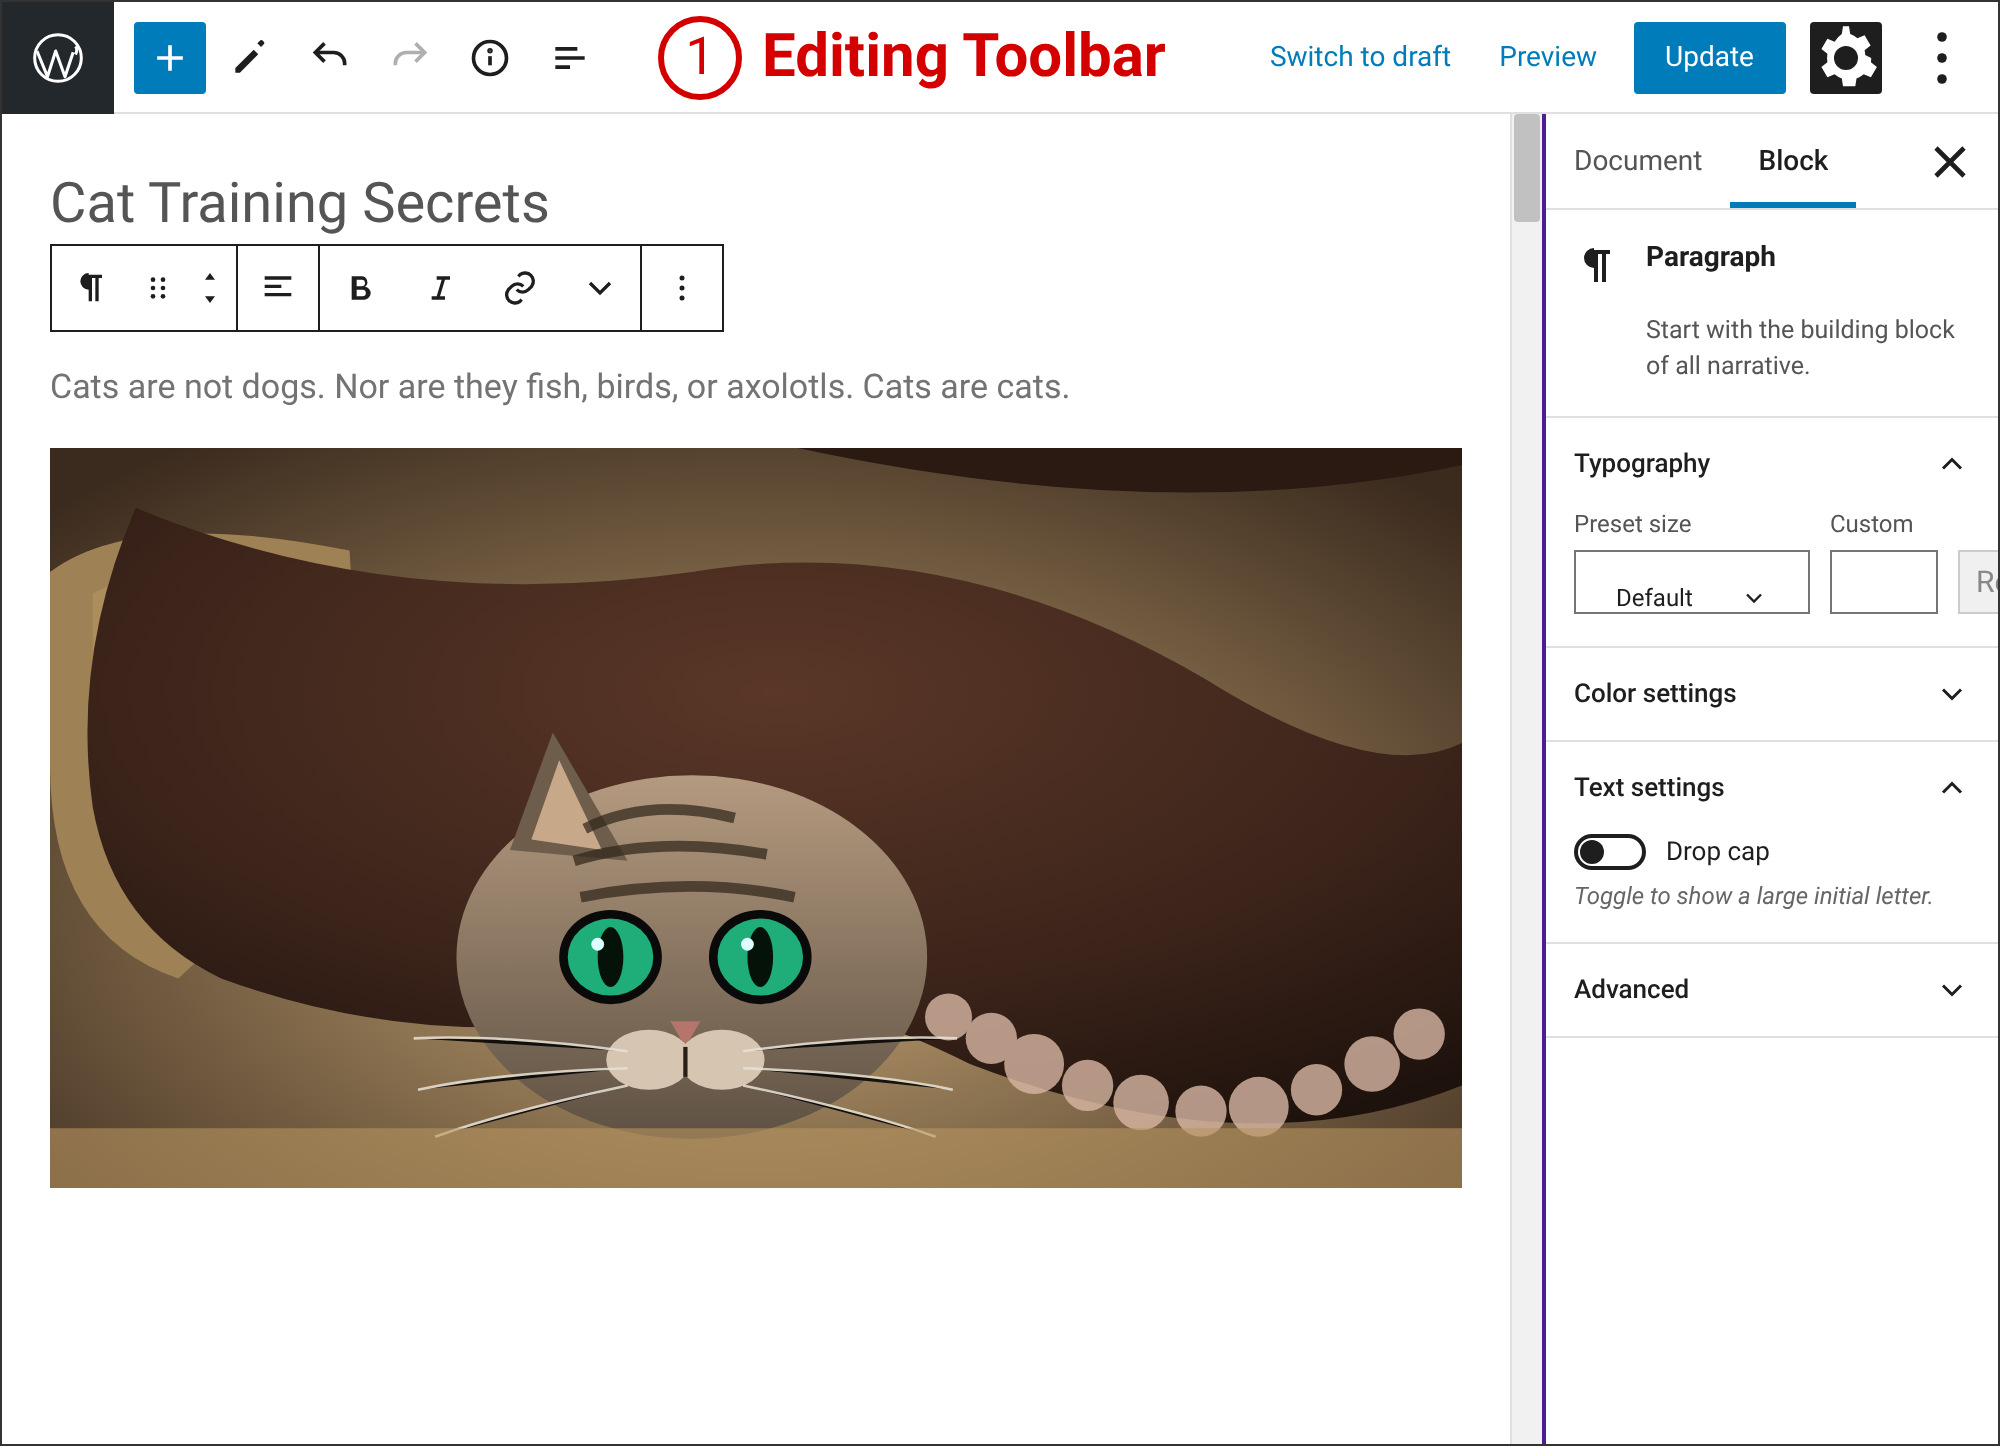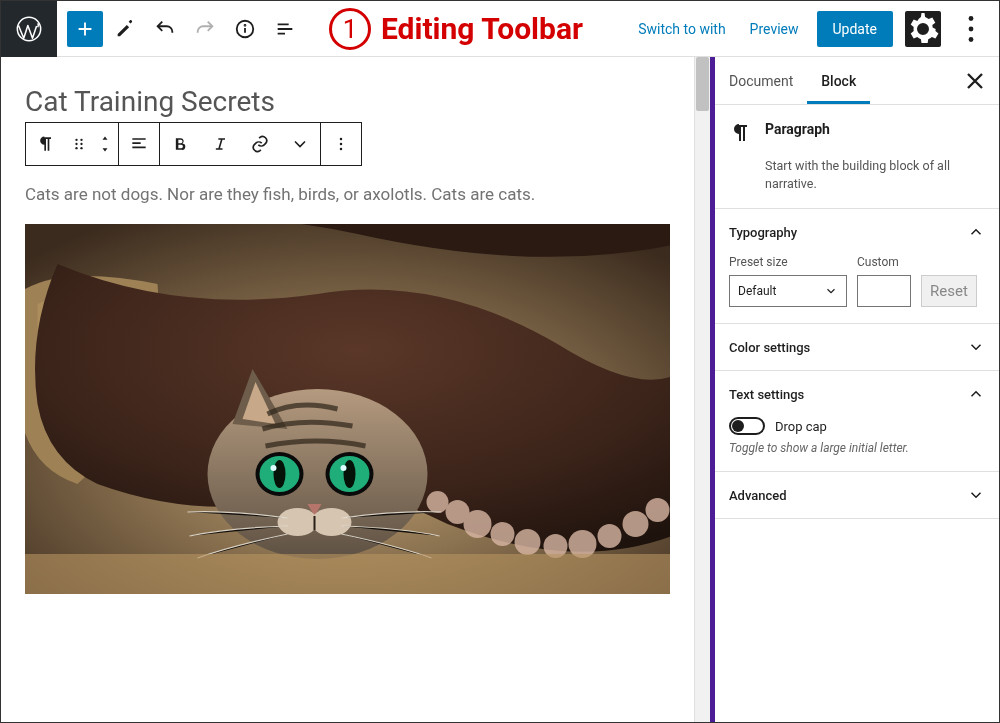--- a/index.html
+++ b/index.html
@@ -39,40 +39,40 @@
   .bt-group:last-child { border-right: none; }
   .bt-btn { width: 40px; height: 42px; background: none; border: none; display: flex; align-items: center; justify-content: center; cursor: pointer; }
   .bt-btn.narrow { width: 26px; }
   .bt-btn svg { width: 20px; height: 20px; }
   .content-text { font-size: 17px; color: #737373; margin-bottom: 20px; }
   .img-block { width: 100%; height: 370px; background: #6b5947; display: flex; align-items: center; justify-content: center; overflow: hidden; }
   .img-block svg { width: 100%; height: 100%; }
   .placeholder-line { margin-top: 28px; font-size: 17px; color: #888; }
 
   
-  .sidebar { width: 289px; border-left: 5px solid #4c1d95; display: flex; flex-direction: column; font-size: 13px; color: #1e1e1e; }
+  .sidebar { width: 228px; border-left: 2px solid #4c1d95; display: flex; flex-direction: column; font-size: 13px; color: #1e1e1e; }
   .tab-row { display: flex; align-items: center; border-bottom: 1px solid #e0e0e0; height: 48px; position: relative; }
   .tab { padding: 0 14px; height: 100%; display: flex; align-items: center; background: none; border: none; cursor: pointer; font-size: 14px; color: #555; }
   .tab.active { color: #1e1e1e; font-weight: 500; box-shadow: inset 0 -3px 0 #007cba; }
   .tab-close { margin-left: auto; margin-right: 10px; width: 28px; height: 28px; background: none; border: none; cursor: pointer; display: flex; align-items: center; justify-content: center; }
 
   .blk-header { display: flex; padding: 16px 14px; gap: 12px; border-bottom: 1px solid #e0e0e0; }
   .blk-icon { flex: 0 0 24px; }
   .blk-title { font-weight: 700; font-size: 14px; margin-bottom: 20px; }
   .blk-desc { font-size: 12.5px; color: #555; line-height: 1.4; }
 
   .panel { border-bottom: 1px solid #e0e0e0; }
   .panel-hdr { display: flex; align-items: center; justify-content: space-between; padding: 14px 14px; cursor: pointer; font-weight: 500; }
   .panel-hdr svg { width: 18px; height: 18px; }
   .panel-body { padding: 0 14px 16px 14px; }
 
   .field-row { display: flex; gap: 10px; align-items: flex-end; }
   .field { display: flex; flex-direction: column; gap: 6px; }
   .field label { font-size: 12px; color: #555; }
-  .select { width: 118px; height: 32px; border: 1px solid #757575; padding: 0 8px; font-size: 12px; background: #fff; display: flex; align-items: center; justify-content: space-between; cursor: pointer; gap: 12px; }
+  .select { width: 118px; height: 32px; border: 1px solid #757575; padding: 0 20px; font-size: 12px; background: #fff; display: flex; align-items: flex-end; justify-content: space-between; cursor: pointer; gap: 12px; }
   .num-input { width: 54px; height: 32px; border: 1px solid #757575; }
   .reset-btn { height: 32px; padding: 0 8px; background: #f0f0f0; border: 1px solid #ccc; font-size: 15px; color: #888; cursor: not-allowed; }
 
   .toggle-row { display: flex; align-items: center; gap: 10px; margin-bottom: 6px; }
   .toggle { width: 36px; height: 18px; border: 2px solid #1e1e1e; border-radius: 9px; position: relative; background: #fff; cursor: pointer; }
   .toggle-knob { position: absolute; left: 1px; top: 1px; width: 12px; height: 12px; border-radius: 50%; background: #1e1e1e; }
   .toggle-help { font-size: 12px; color: #666; font-style: italic; }
 </style>
 </head>
 <body>
@@ -123,21 +123,21 @@
         </svg>
     </button>
   </div>
 
   <div class="annotation">
     <div class="annotation-circle">1</div>
     <div class="annotation-text">Editing Toolbar</div>
   </div>
 
   <div class="tb-right">
-    <button class="link-btn">Switch to with</button>
+    <button class="link-btn">Switch to draft</button>
     <button class="link-btn">Preview</button>
     <button class="update-btn">Update</button>
     <button class="settings-btn">
       <svg viewBox="0 0 24 24" fill="#fff">
           <path d="M12 8a4 4 0 100 8 4 4 0 000-8zm8.4 4c0 .5 0 .9-.1 1.4l2 1.6-2 3.4-2.4-1a8 8 0 01-2.4 1.4l-.4 2.6H11l-.4-2.6a8 8 0 01-2.4-1.4l-2.4 1-2-3.4 2-1.6a8.6 8.6 0 010-2.8l-2-1.6 2-3.4 2.4 1A8 8 0 0110.6 4L11 1.4h2l.4 2.6a8 8 0 012.4 1.4l2.4-1 2 3.4-2 1.6c.1.5.2.9.2 1.6z"></path>
         </svg>
     </button>
     <button class="kebab-btn">
       <svg viewBox="0 0 24 24" fill="#1e1e1e">
           <circle cx="12" cy="5" r="1.6"></circle>

